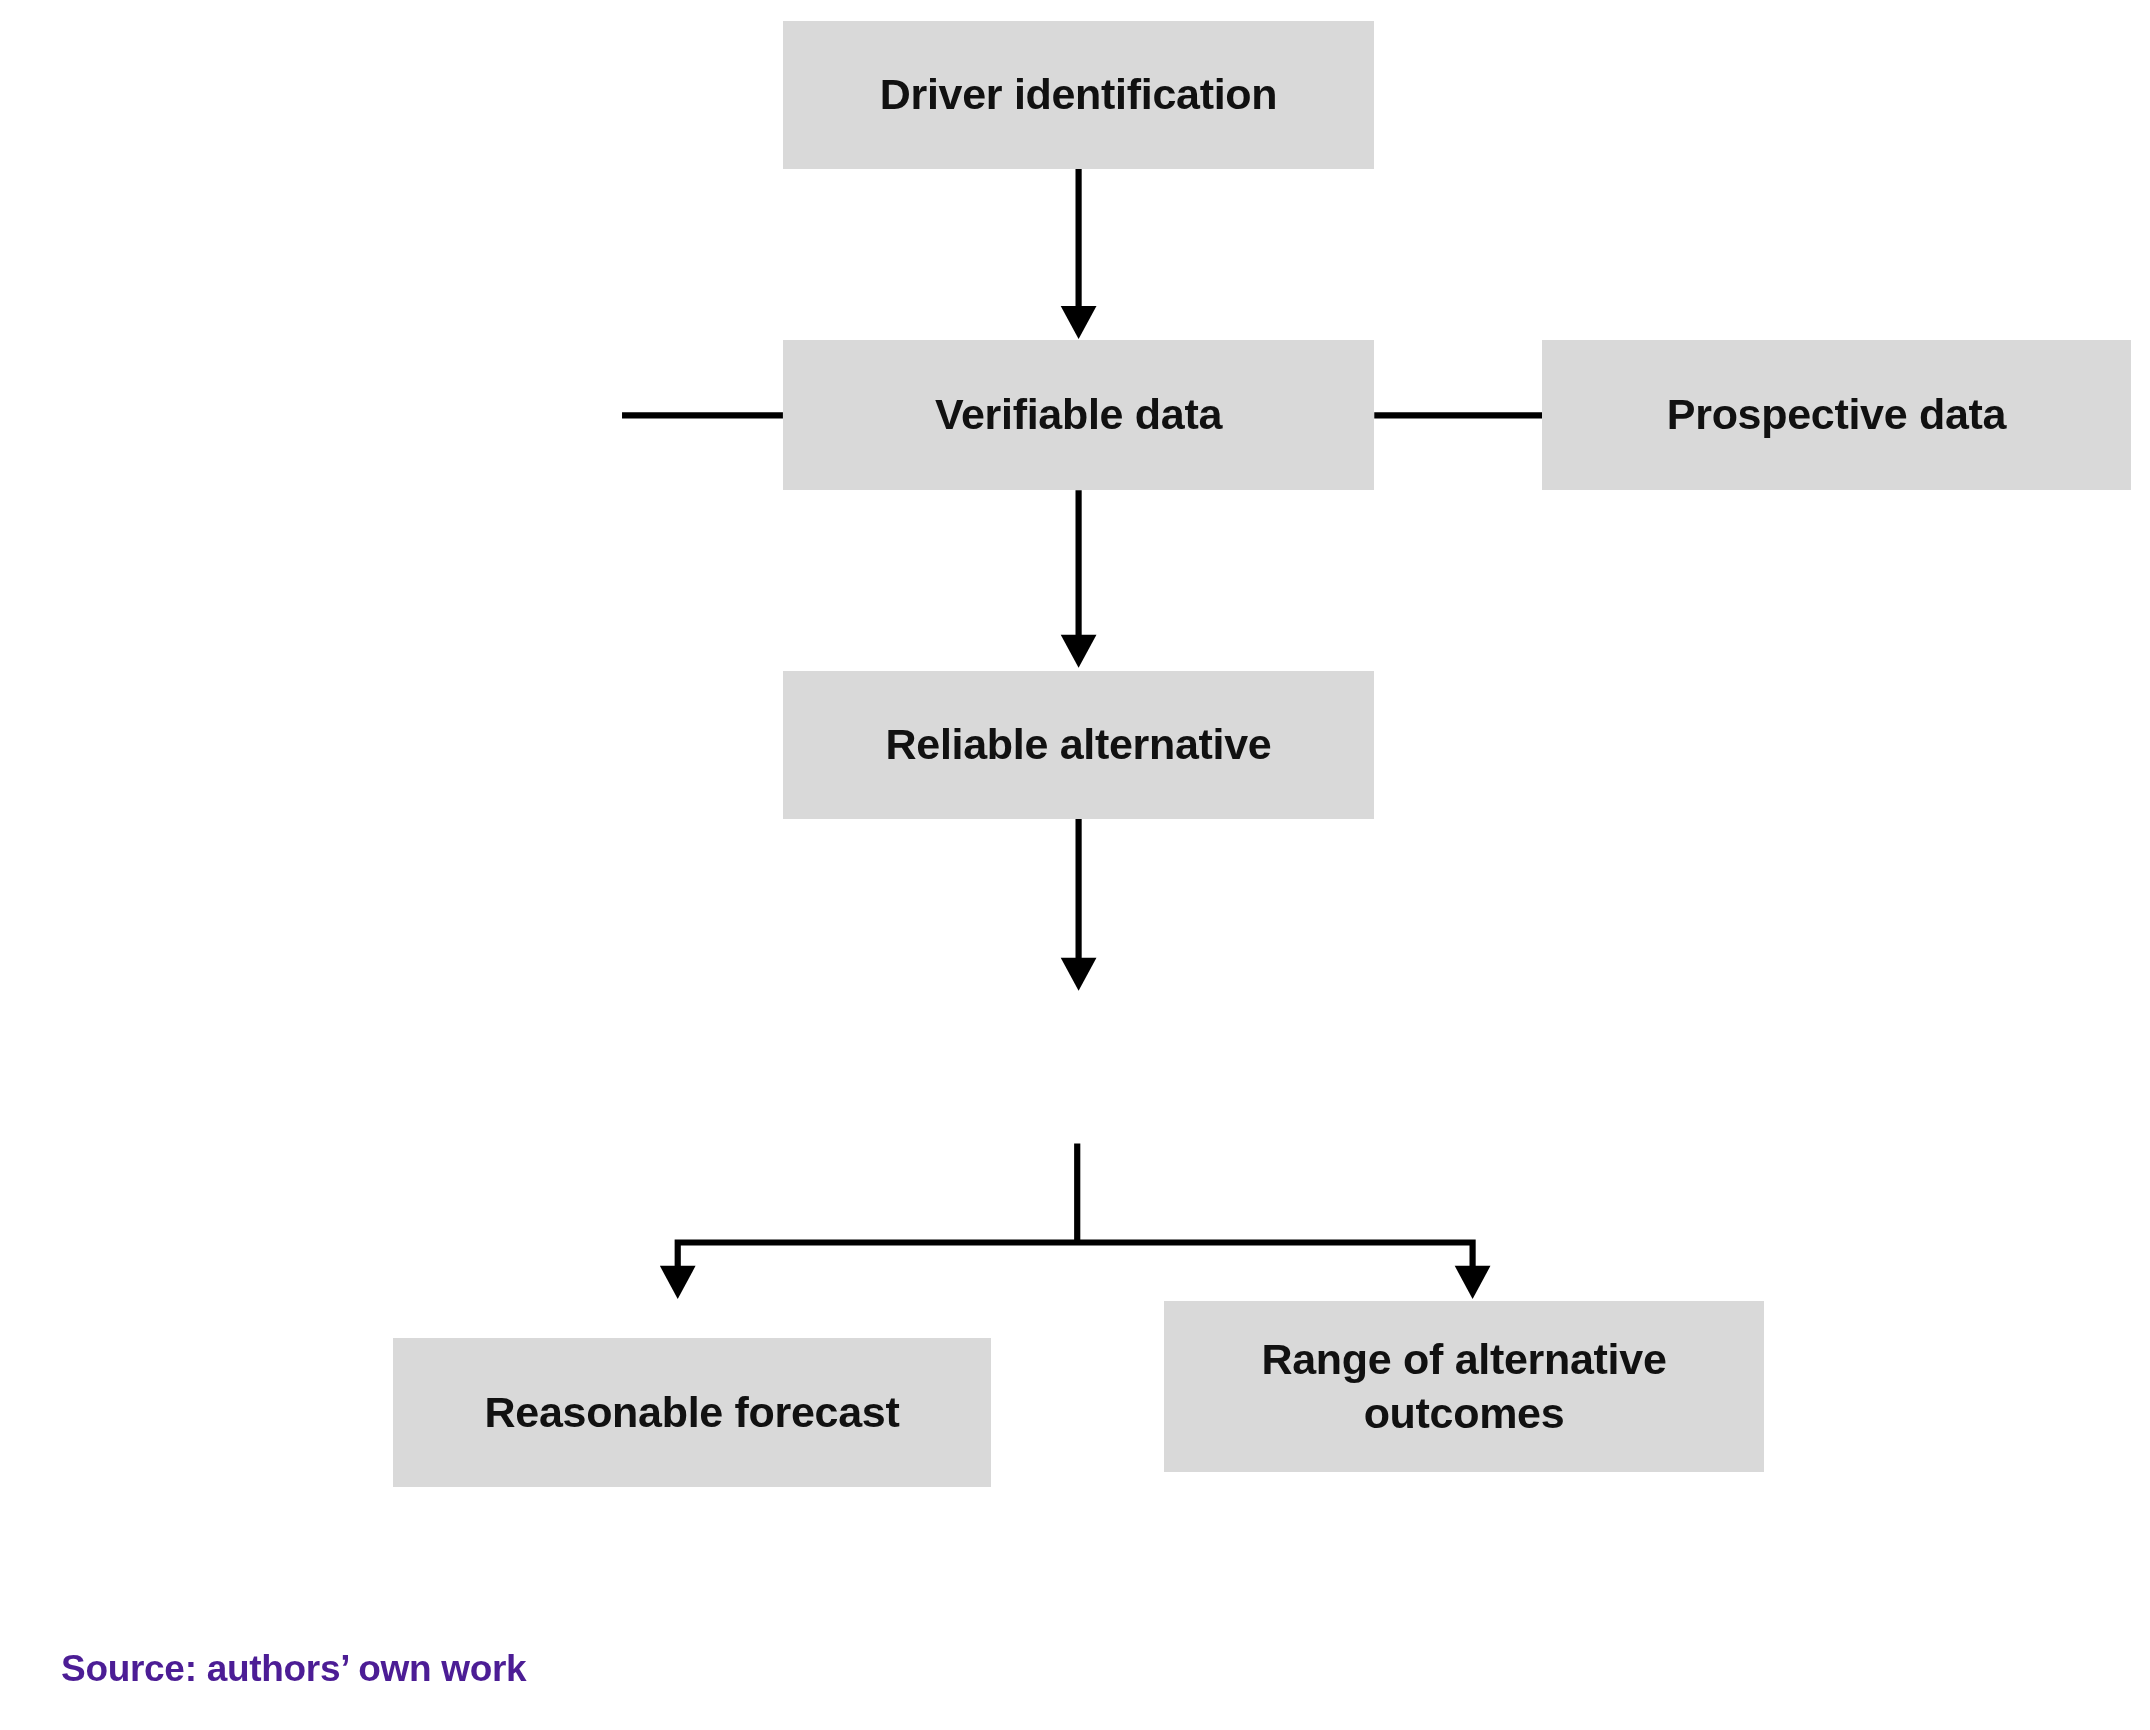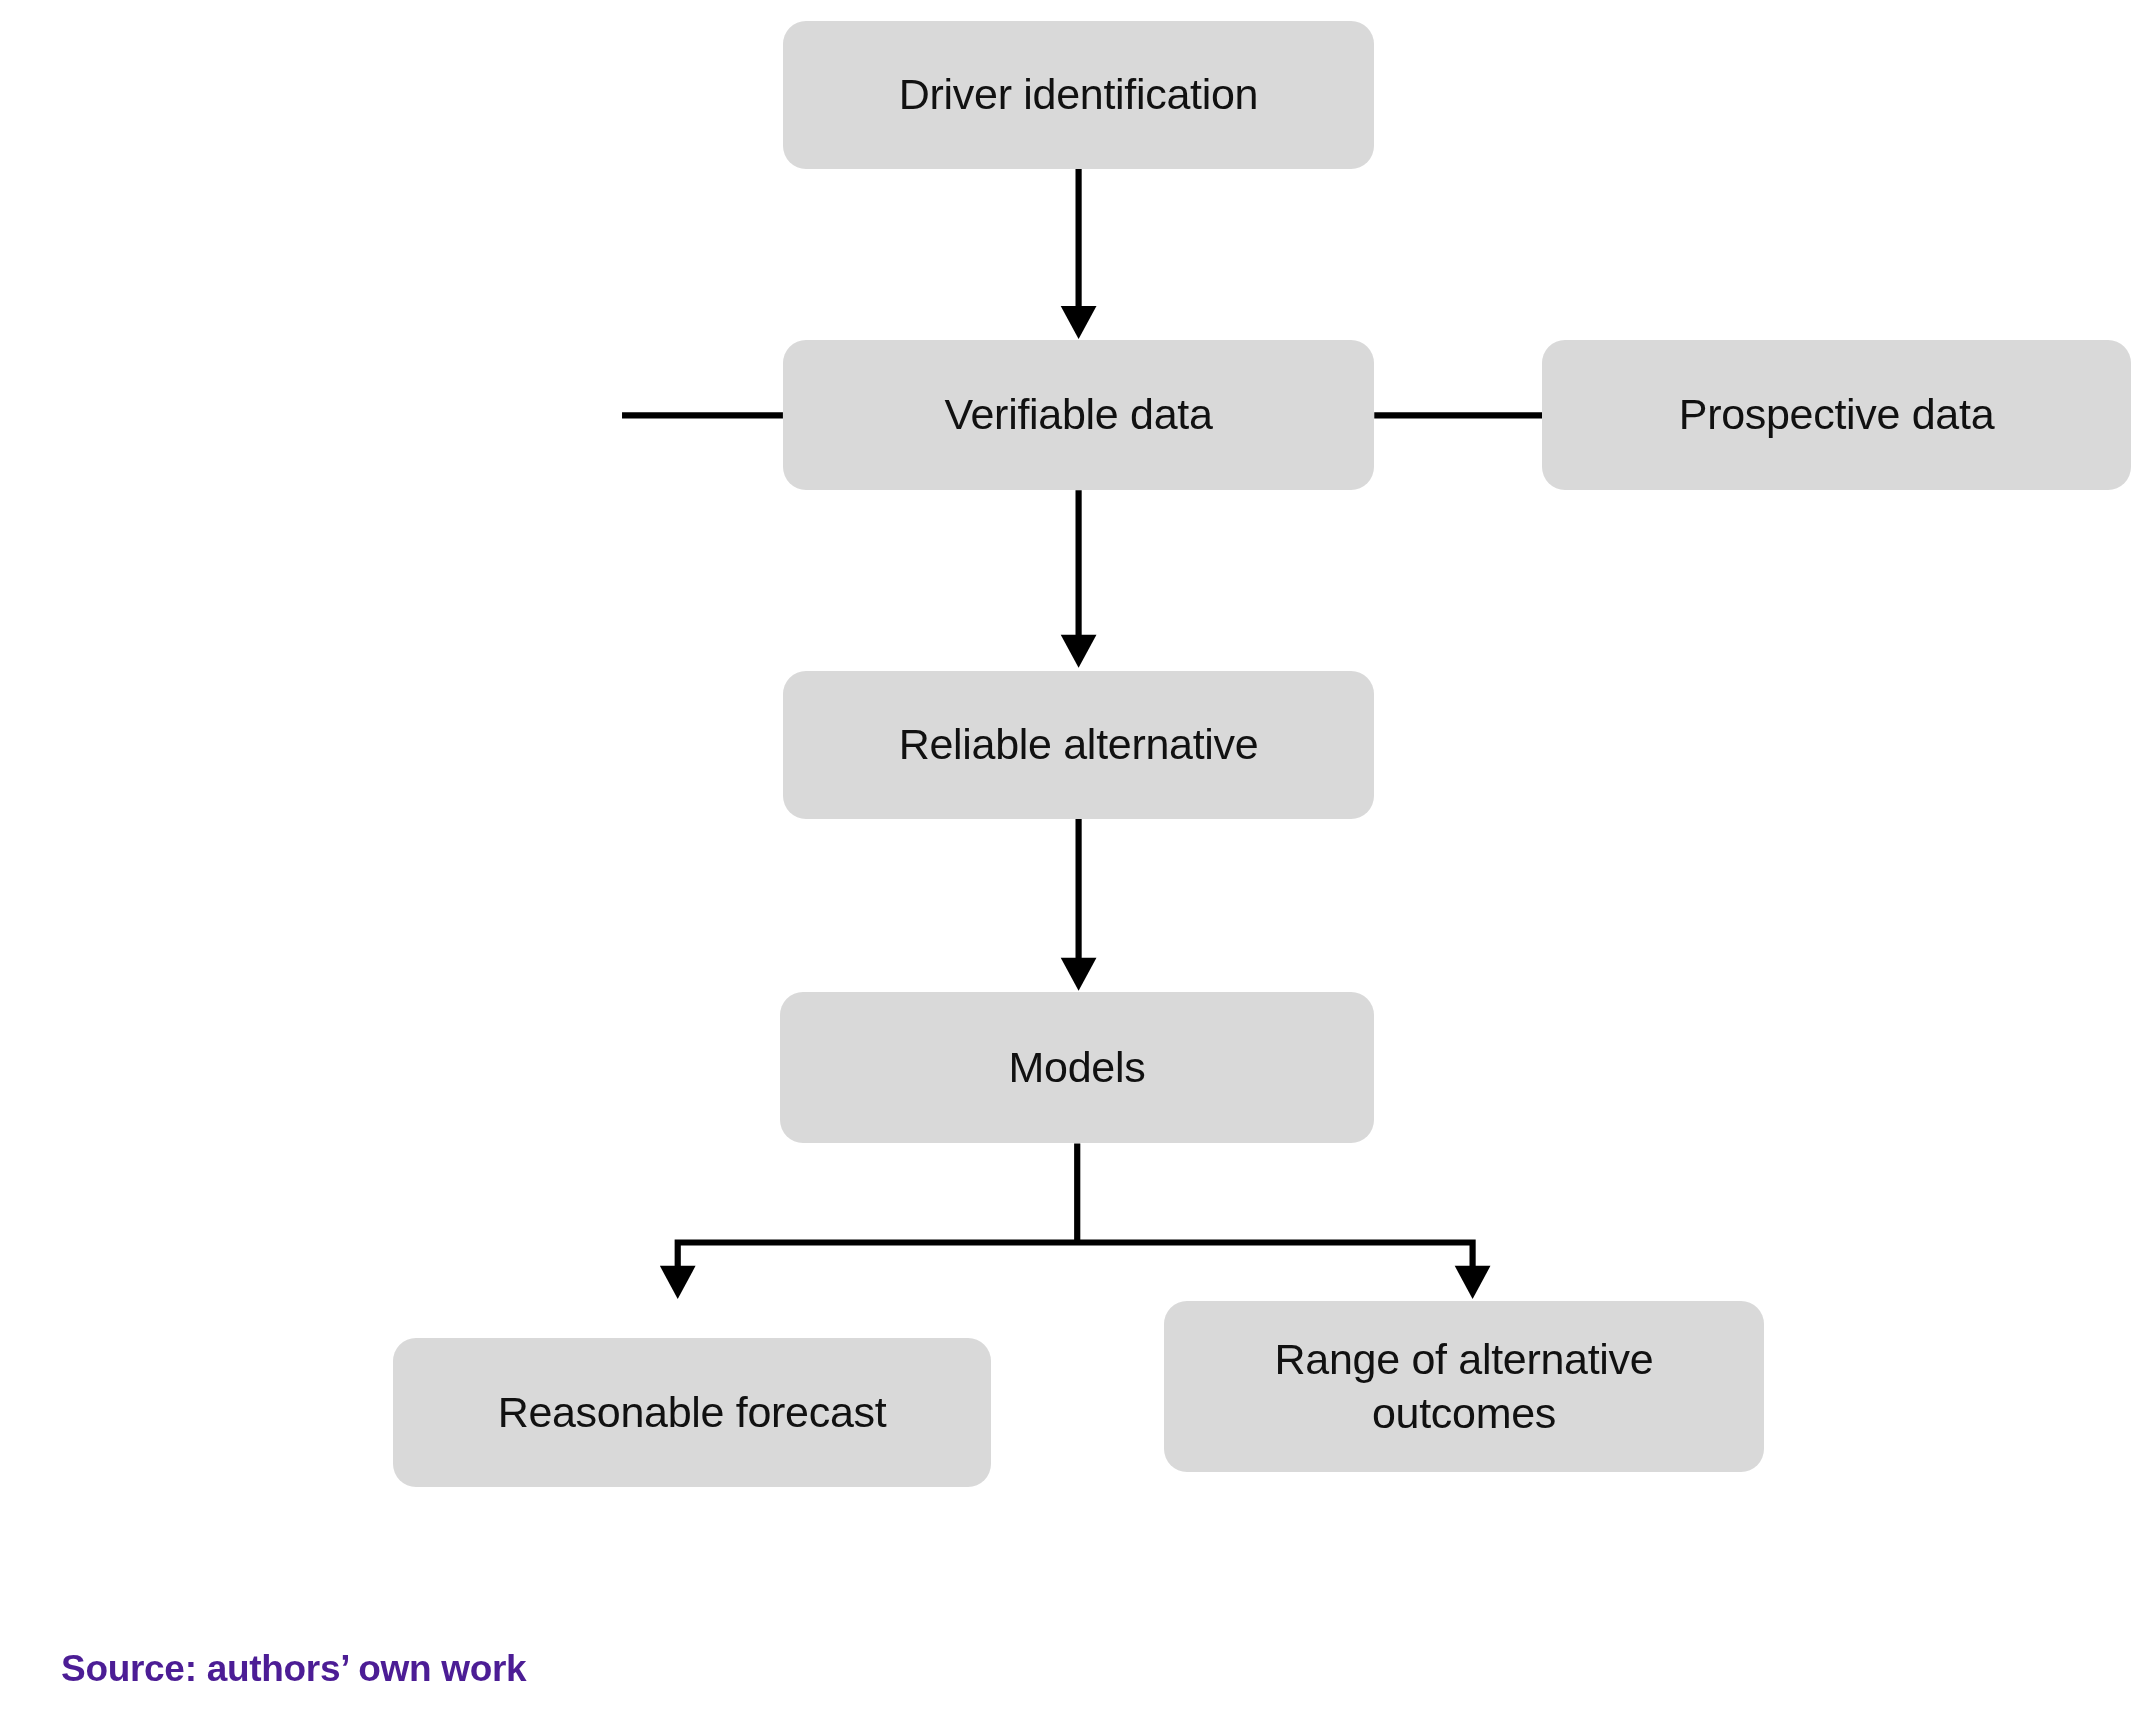--- a/index.html
+++ b/index.html
@@ -25,26 +25,25 @@
   }
   .node {
     position: absolute;
     background: #d9d9d9;
     display: flex;
     align-items: center;
     justify-content: center;
     text-align: center;
     color: #111111;
     font-size: 43px;
-    font-weight: 400;
+    font-weight: 700;
     letter-spacing: -0.3px;
     line-height: 1.25;
     padding: 0 13.8px;
     box-sizing: border-box;
-    border-radius: 23px;
   }
   .n-driver       { left: 783px; top: 20.6px;   width: 591px; height: 148px; }
   .n-historical   { left: 25px;   top: 340px;  width: 597px; height: 150px; }
   .n-verifiable   { left: 783px; top: 340px;  width: 591px; height: 150px; }
   .n-prospective  { left: 1542px; top: 340px;  width: 589px; height: 150px; }
   .n-assumptions  { left: 783px; top: 671px;  width: 591px; height: 148px; }
   .n-models       { left: 780px; top: 992px; width: 594px; height: 151px; }
   .n-forecast     { left: 393px;  top: 1301px; width: 598px; height: 149px; margin-top: 37px; }
   .n-outcomes     { left: 1164px; top: 1301px; width: 600px; height: 171px; }
   .source-note {
@@ -102,23 +101,20 @@
   </div>
 
   <div class="node n-prospective">
     <span>Prospective data</span>
   </div>
 
   <div class="node n-assumptions">
     <span>Reliable alternative</span>
   </div>
 
-  <div class="node n-models">
-    <span>Models</span>
-  </div>
 
   <div class="node n-forecast">
     <span>Reasonable forecast</span>
   </div>
 
   <div class="node n-outcomes">
     <span>Range of alternative outcomes</span>
   </div>
 
   <div class="source-note">Source: authors’ own work</div>

